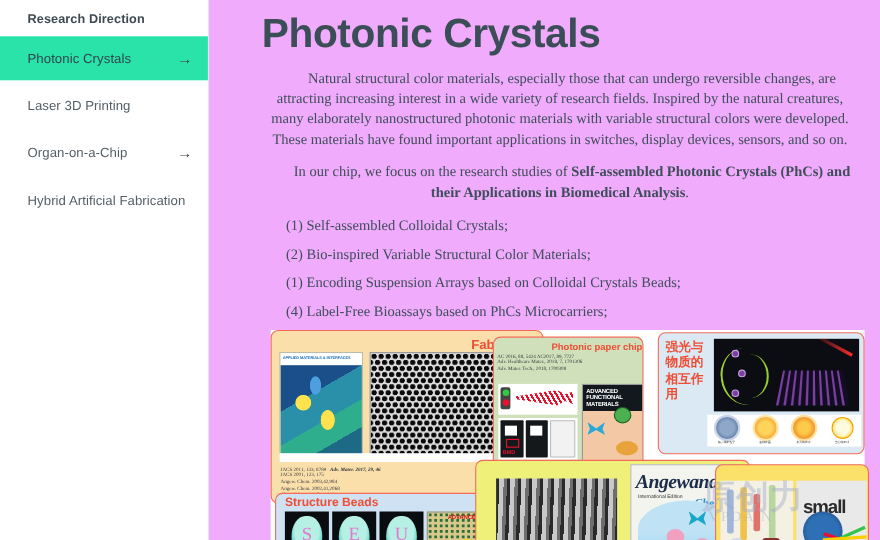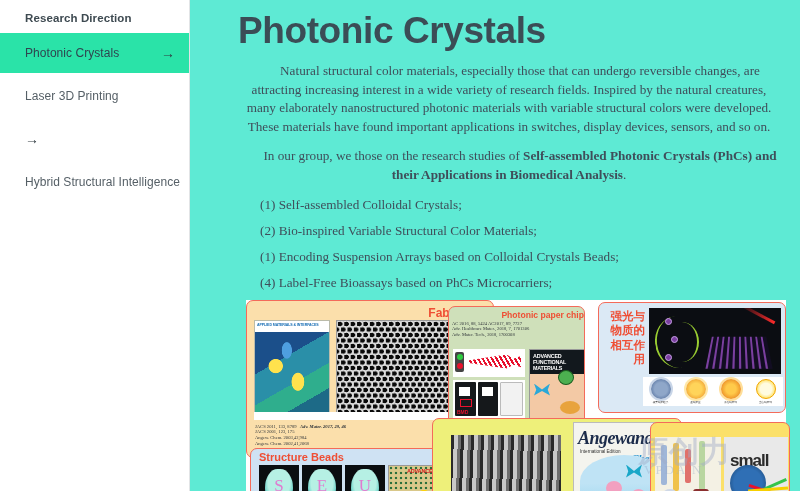--- a/index.html
+++ b/index.html
@@ -10,21 +10,21 @@
     overflow: hidden;
     background: #ffffff;
     font-family: "Liberation Sans", sans-serif;
   }
 
   #page {
     position: relative;
     width: 800px;
     height: 491px;
     display: flex;
-    background: #5eead4;
+    background: #f0abfc;
   }
 
   
   #sidebar {
     position: relative;
     width: 190px;
     height: 491px;
     flex: 0 0 190px;
     border-right: 1px solid #e2e4e6;
     background: #ffffff;
@@ -269,21 +269,21 @@
   .cover-am2 .blob2 { position:absolute; left:30px; bottom:6px; width:20px;height:13px;border-radius:50%;background:#e8a33d;}
 
   
   #box-cn {
     left: 352px; top: 2px; width: 188px; height: 111px;
     background: #dbe9f5;
   }
   #box-cn .cn-title {
     position: absolute; left: 6px; top: 6px; width: 40px;
     color: #ef4e34; font-size: 11.5px; line-height: 14.5px;
-    font-family: "Liberation Serif", serif; font-weight: bold; text-align: right;
+    font-family: "Liberation Serif", serif; font-weight: bold;
   }
   #box-cn .cn-img {
     position: absolute; left: 50px; top: 5px; width: 132px; height: 66px;
     background: #0b0d12; overflow: hidden;
   }
   #box-cn .cn-img .wave {
     position: absolute; left: 6px; top: 8px; width: 46px; height: 52px;
     border-left: 2px solid #9acd32;
     border-radius: 50%;
     transform: rotate(-8deg);
@@ -425,38 +425,39 @@
     </div>
     <div class="sb-gap"></div>
 
     <div class="sb-item">
       <span class="sb-label">Laser 3D Printing</span>
       <span class="arrow hidden"></span>
     </div>
     <div class="sb-gap"></div>
 
     <div class="sb-item">
+      <span class="sb-label">Organ-on-a-Chip</span>
       <span class="arrow">→</span>
     </div>
     <div class="sb-gap"></div>
 
     <div class="sb-item">
-      <span class="sb-label">Hybrid Structural Intelligence</span>
+      <span class="sb-label">Hybrid Artificial Fabrication</span>
       <span class="arrow hidden"></span>
     </div>
   </nav>
 
   <main id="main">
 
     <h1 id="page-title">Photonic Crystals</h1>
 
     <p class="para">Natural structural color materials, especially those that can undergo reversible changes, are attracting increasing interest in a wide variety of research fields. Inspired by the natural creatures, many elaborately nanostructured photonic materials with variable structural colors were developed. These materials have found important applications in switches, display devices, sensors, and so on.</p>
 
     <p class="para">
-      <span>In our group, we those on the research studies of </span><b>Self-assembled Photonic Crystals (PhCs) and their Applications in Biomedical Analysis</b><span>.</span>
+      <span>In our chip, we focus on the research studies of </span><b>Self-assembled Photonic Crystals (PhCs) and their Applications in Biomedical Analysis</b><span>.</span>
     </p>
 
     <p class="listline">(1) Self-assembled Colloidal Crystals;</p>
     <p class="listline">(2) Bio-inspired Variable Structural Color Materials;</p>
     <p class="listline">(1) Encoding Suspension Arrays based on Colloidal Crystals Beads;</p>
     <p class="listline">(4) Label-Free Bioassays based on PhCs Microcarriers;</p>
 
     <div id="figure">
 
       <svg class="arrowsvg" style="left:0;top:0;width:540px;height:205px;" viewBox="0 0 540 205">

